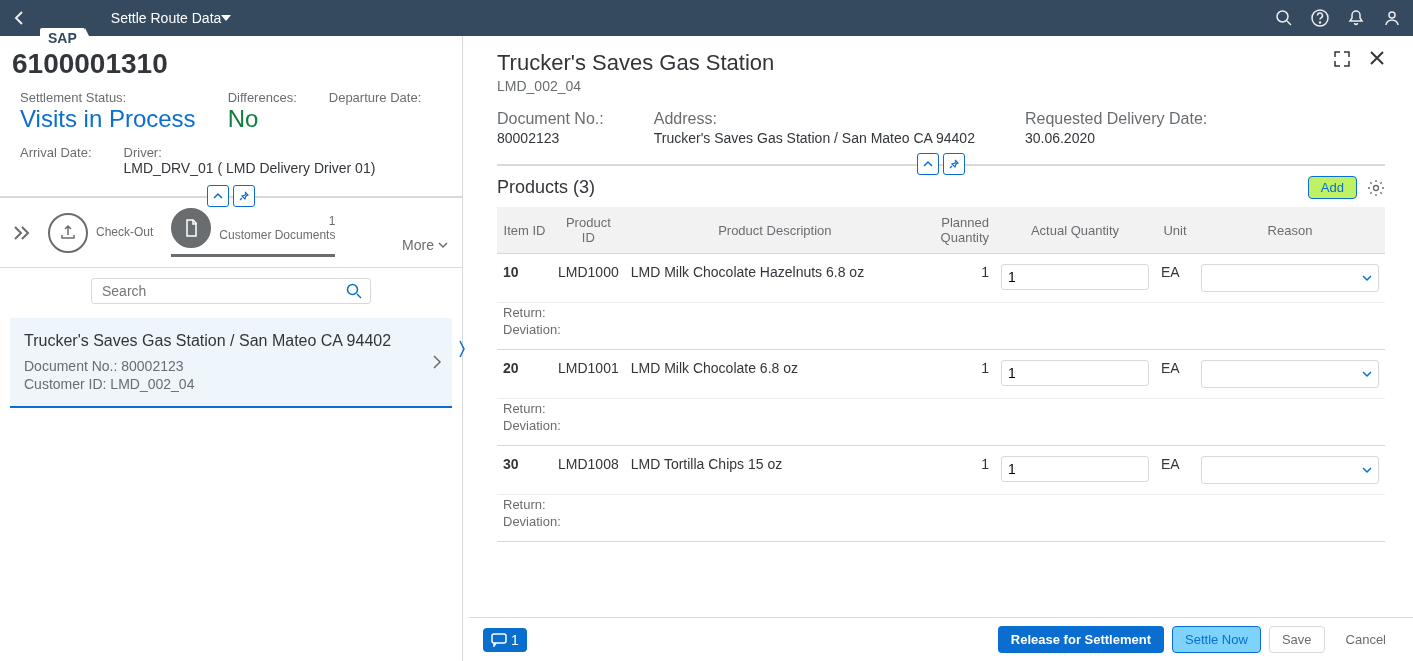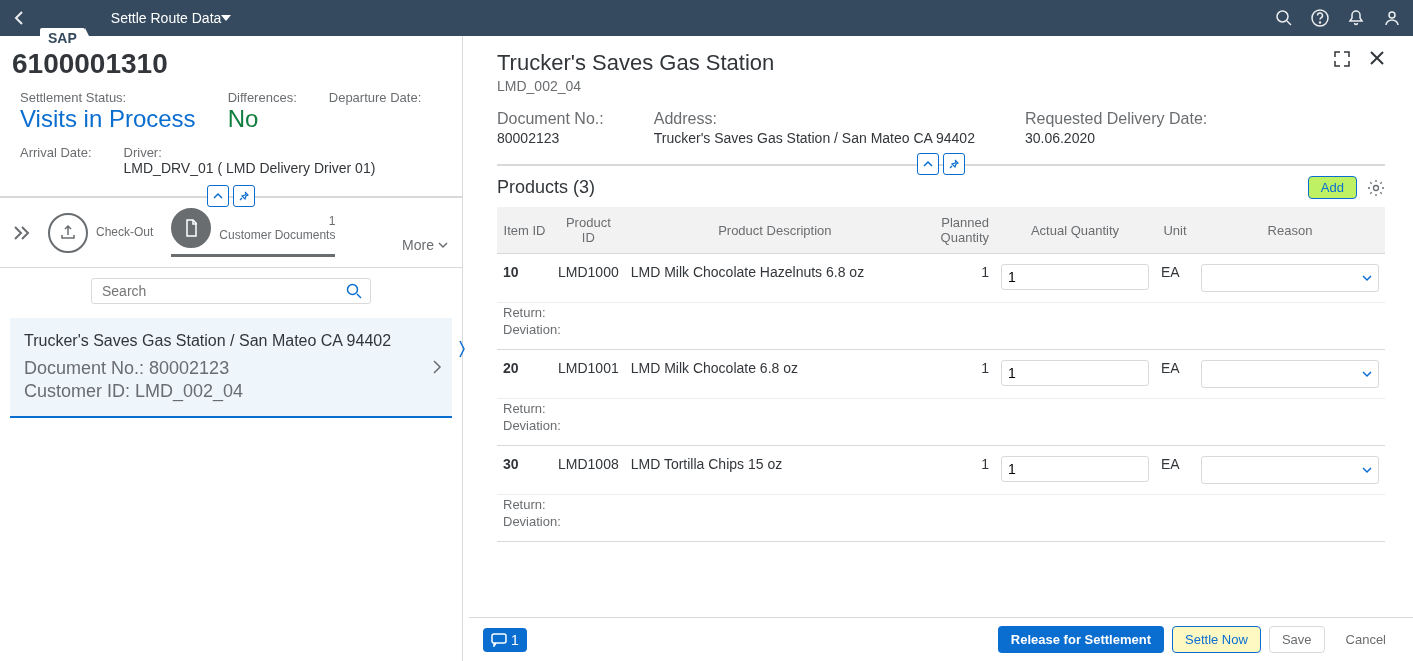--- a/index.html
+++ b/index.html
@@ -99,21 +99,21 @@
   .search-field input{
     flex:1; border:0; outline:0; font-size:14px;
   }
   .search-icon { color:var(--sap-blue); }
   
   .doc-item {
     margin:4px 10px; padding:14px 14px; background:#eef5fb;
     border-bottom:2px solid var(--sap-blue); position:relative; cursor:pointer;
   }
   .doc-item .title { font-size:16px; color:var(--text-dark); margin-bottom:8px;}
-  .doc-item .sub { color:var(--text-gray); font-size:18px; margin-top:2px;}
+  .doc-item .sub { color:var(--text-gray); font-size:14px; margin-top:2px;}
   .doc-item .nav-arrow { position:absolute; right:10px; top:50%; transform:translateY(-50%); color:var(--text-gray);}
   
   .detail-head { padding:14px 28px 0; }
   .detail-head .row1 { display:flex; align-items:flex-start;}
   .cust-name { font-size:22px; font-weight:500; }
   .cust-id { color:var(--text-gray); margin-top:2px;}
   .head-actions { margin-left:auto; display:flex; gap:18px; }
   .head-actions span{ color:#32363a; cursor:pointer;}
   .head-info { display:flex; gap:50px; margin-top:16px; flex-wrap:wrap;}
   .head-info .block .lab{ color:var(--text-gray); font-size:16px;}
@@ -155,21 +155,21 @@
   }
   .comment-badge{
     background:var(--sap-blue); color:#fff; display:flex; gap:4px;
     align-items:center; padding:4px 8px; border-radius:4px; cursor:pointer;
   }
   .footer .spacer{flex:1;}
   .f-btn{
     padding:5px 12px; border-radius:4px; font-size:13px; cursor:pointer; border:1px solid transparent;
   }
   .f-btn.primary{ background:var(--sap-blue); color:#fff; font-weight:600;}
-  .f-btn.outline{ background:#fef9c3; border-color:var(--sap-blue); color:var(--sap-blue);}
+  .f-btn.outline{ background:#7dd3fc; border-color:var(--sap-blue); color:var(--sap-blue);}
   .f-btn.ghost{ background:transparent; color:var(--text-gray); border-color:var(--border);}
   .f-btn.text{ background:transparent; color:var(--text-gray);}
   .splitter{
     width:6px; position:relative;
   }
   .splitter .handle{
     position:absolute; left:-5px; top:50%;
     transform:translateY(-50%);
     color:var(--sap-blue); cursor:pointer;
   }

